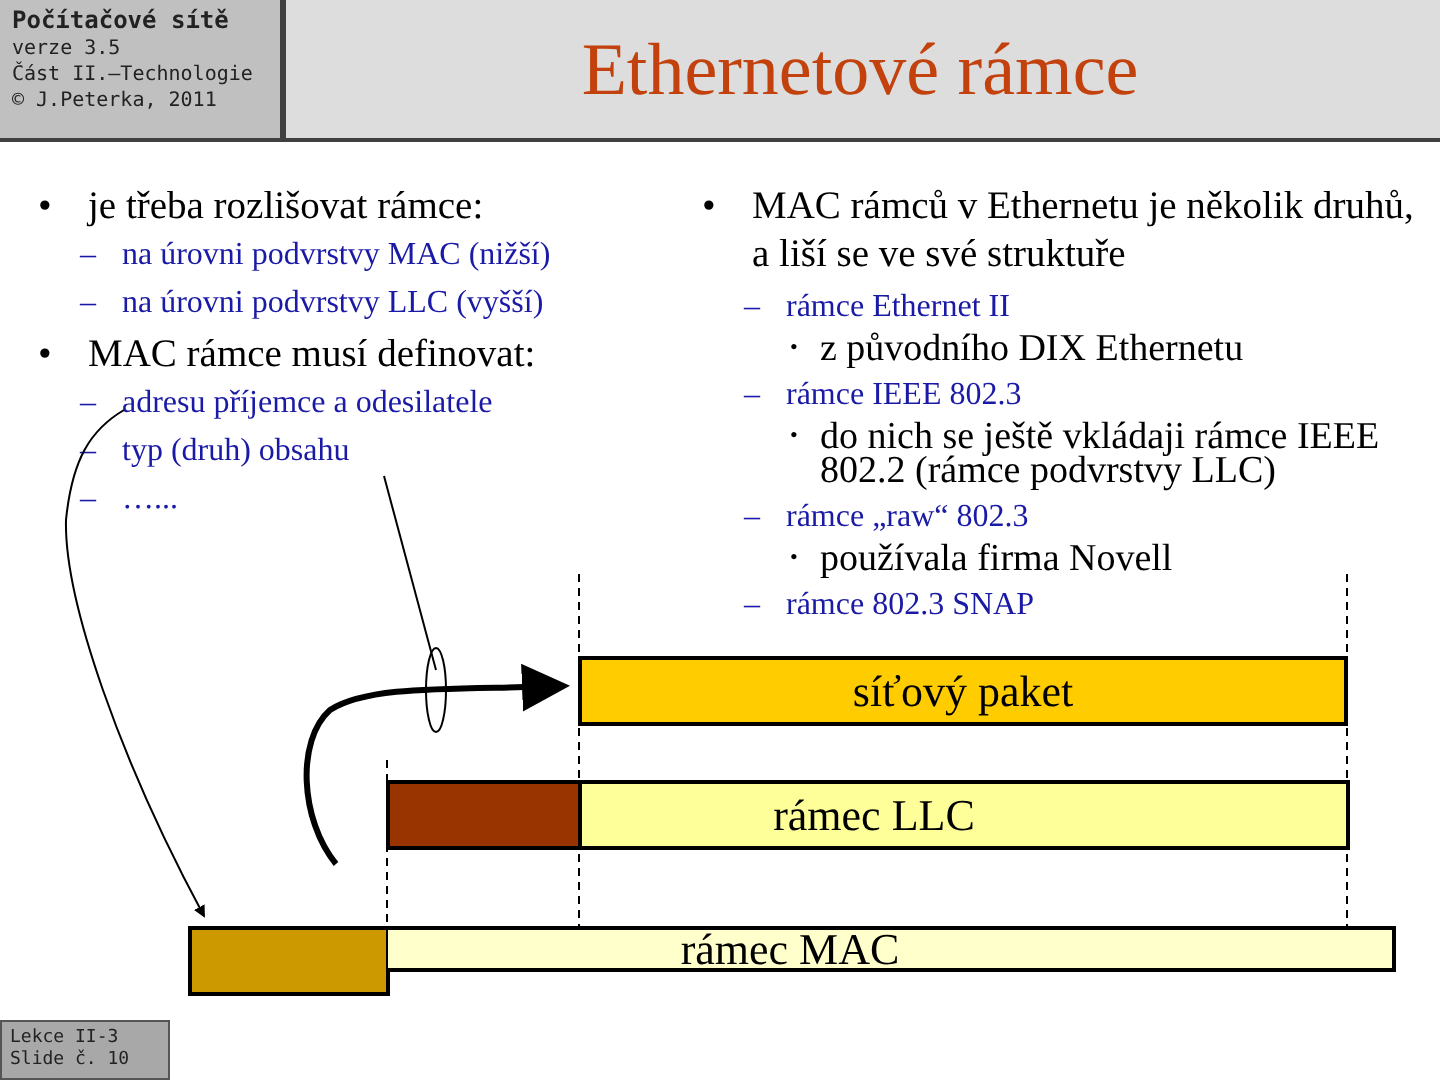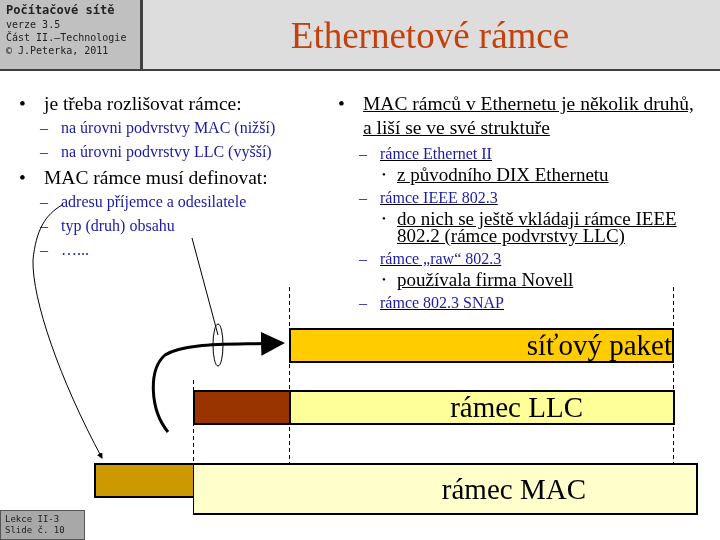--- a/index.html
+++ b/index.html
@@ -12,21 +12,21 @@
 
   .col { position: absolute; top: 92px; color: #000; }
   .col ul { list-style: none; margin: 0; padding: 0; }
   .l1 { position: relative; font-size: 19.5px; line-height: 24px; padding-left: 32px; }
   .l1::before { content: "•"; position: absolute; left: 7px; }
   .l2 { position: relative; font-size: 16px; line-height: 24px; padding-left: 49px; color: #1a1aa6; }
   .l2::before { content: "–"; position: absolute; left: 28px; color: #1a1aa6; }
   .l3 { position: relative; font-size: 19px; line-height: 17px; padding-left: 66px; color: #000; }
   .l3::before { content: "•"; position: absolute; left: 51px; font-size: 11px; }
 
-  .frame { position: absolute; box-sizing: border-box; border: 2px solid #000; display: flex; align-items: center; justify-content: flex-end; font-size: 29px; color: #000; }
+  .frame { position: absolute; box-sizing: border-box; border: 2px solid #000; display: flex; align-items: center; justify-content: center; font-size: 22px; color: #000; }
   .hdrbox { position: absolute; box-sizing: border-box; border: 2px solid #000; }
 
   .footer { position: absolute; left: 0; top: 510px; width: 85px; height: 30px; background: #a8a8a8; border: 1px solid #555; box-sizing: border-box; font-family: "DejaVu Sans Mono", monospace; font-size: 9px; line-height: 11px; padding: 3px 16px 0 4px; color: #222; }
   svg.overlay { position: absolute; left: 0; top: 0; pointer-events: none; }
 </style>
 </head>
 <body>
 
 <div class="hdr-left">
   <div class="course">Počítačové sítě</div>
@@ -42,21 +42,21 @@
     <li class="l1">je třeba rozlišovat rámce:</li>
     <li class="l2">na úrovni podvrstvy MAC (nižší)</li>
     <li class="l2">na úrovni podvrstvy LLC (vyšší)</li>
     <li class="l1" style="margin-top:2px">MAC rámce musí definovat:</li>
     <li class="l2">adresu příjemce a odesilatele</li>
     <li class="l2">typ (druh) obsahu</li>
     <li class="l2">…...</li>
   </ul>
 </div>
 
-<div class="col" style="left:331px; width:375px;text-decoration:underline;">
+<div class="col" style="left:344px; width:375px;">
   <ul>
     <li class="l1">MAC rámců v Ethernetu je několik druhů, a liší se ve své struktuře</li>
     <li class="l2" style="margin-top:2px">rámce Ethernet II</li>
     <li class="l3">z původního  DIX Ethernetu</li>
     <li class="l2" style="margin-top:3px">rámce IEEE 802.3</li>
     <li class="l3" style="padding-right:18px">do nich  se ještě vkládaji  rámce  IEEE 802.2 (rámce  podvrstvy  LLC)</li>
     <li class="l2" style="margin-top:3px">rámce „raw“ 802.3</li>
     <li class="l3">používala  firma  Novell</li>
     <li class="l2" style="margin-top:3px">rámce 802.3 SNAP</li>
   </ul>
@@ -65,21 +65,21 @@
 <div class="frame" style="left:289px; top:328px; width:385px; height:35px; background:#ffcc00;">
   <span>síťový paket</span>
 </div>
 
 <div class="hdrbox" style="left:193px; top:390px; width:98px; height:35px; background:#993300;"></div>
 <div class="frame" style="left:289px; top:390px; width:386px; height:35px; background:#ffff99; padding-right:90px;">
   <span>rámec LLC</span>
 </div>
 
 <div class="hdrbox" style="left:94px; top:463px; width:101px; height:35px; background:#cc9900;"></div>
-<div class="frame" style="left:193px; top:463px; width:505px; height:52px; background:#ffffcc; padding-right:110px; border-left-width:1px;padding-left:10px;">
+<div class="frame" style="left:193px; top:463px; width:505px; height:23px; background:#ffffcc; padding-right:110px; border-left-width:1px;padding-left:10px;">
   <span>rámec MAC</span>
 </div>
 
 <svg class="overlay" width="720" height="540">
   <defs>
     <marker id="ah" markerWidth="8" markerHeight="8" refX="7" refY="4" orient="auto">
       <path d="M0,0 L8,4 L0,8 Z" fill="#000"></path>
     </marker>
     <marker id="ahs" markerWidth="6" markerHeight="6" refX="5" refY="3" orient="auto">
       <path d="M0,0 L6,3 L0,6 Z" fill="#000"></path>

